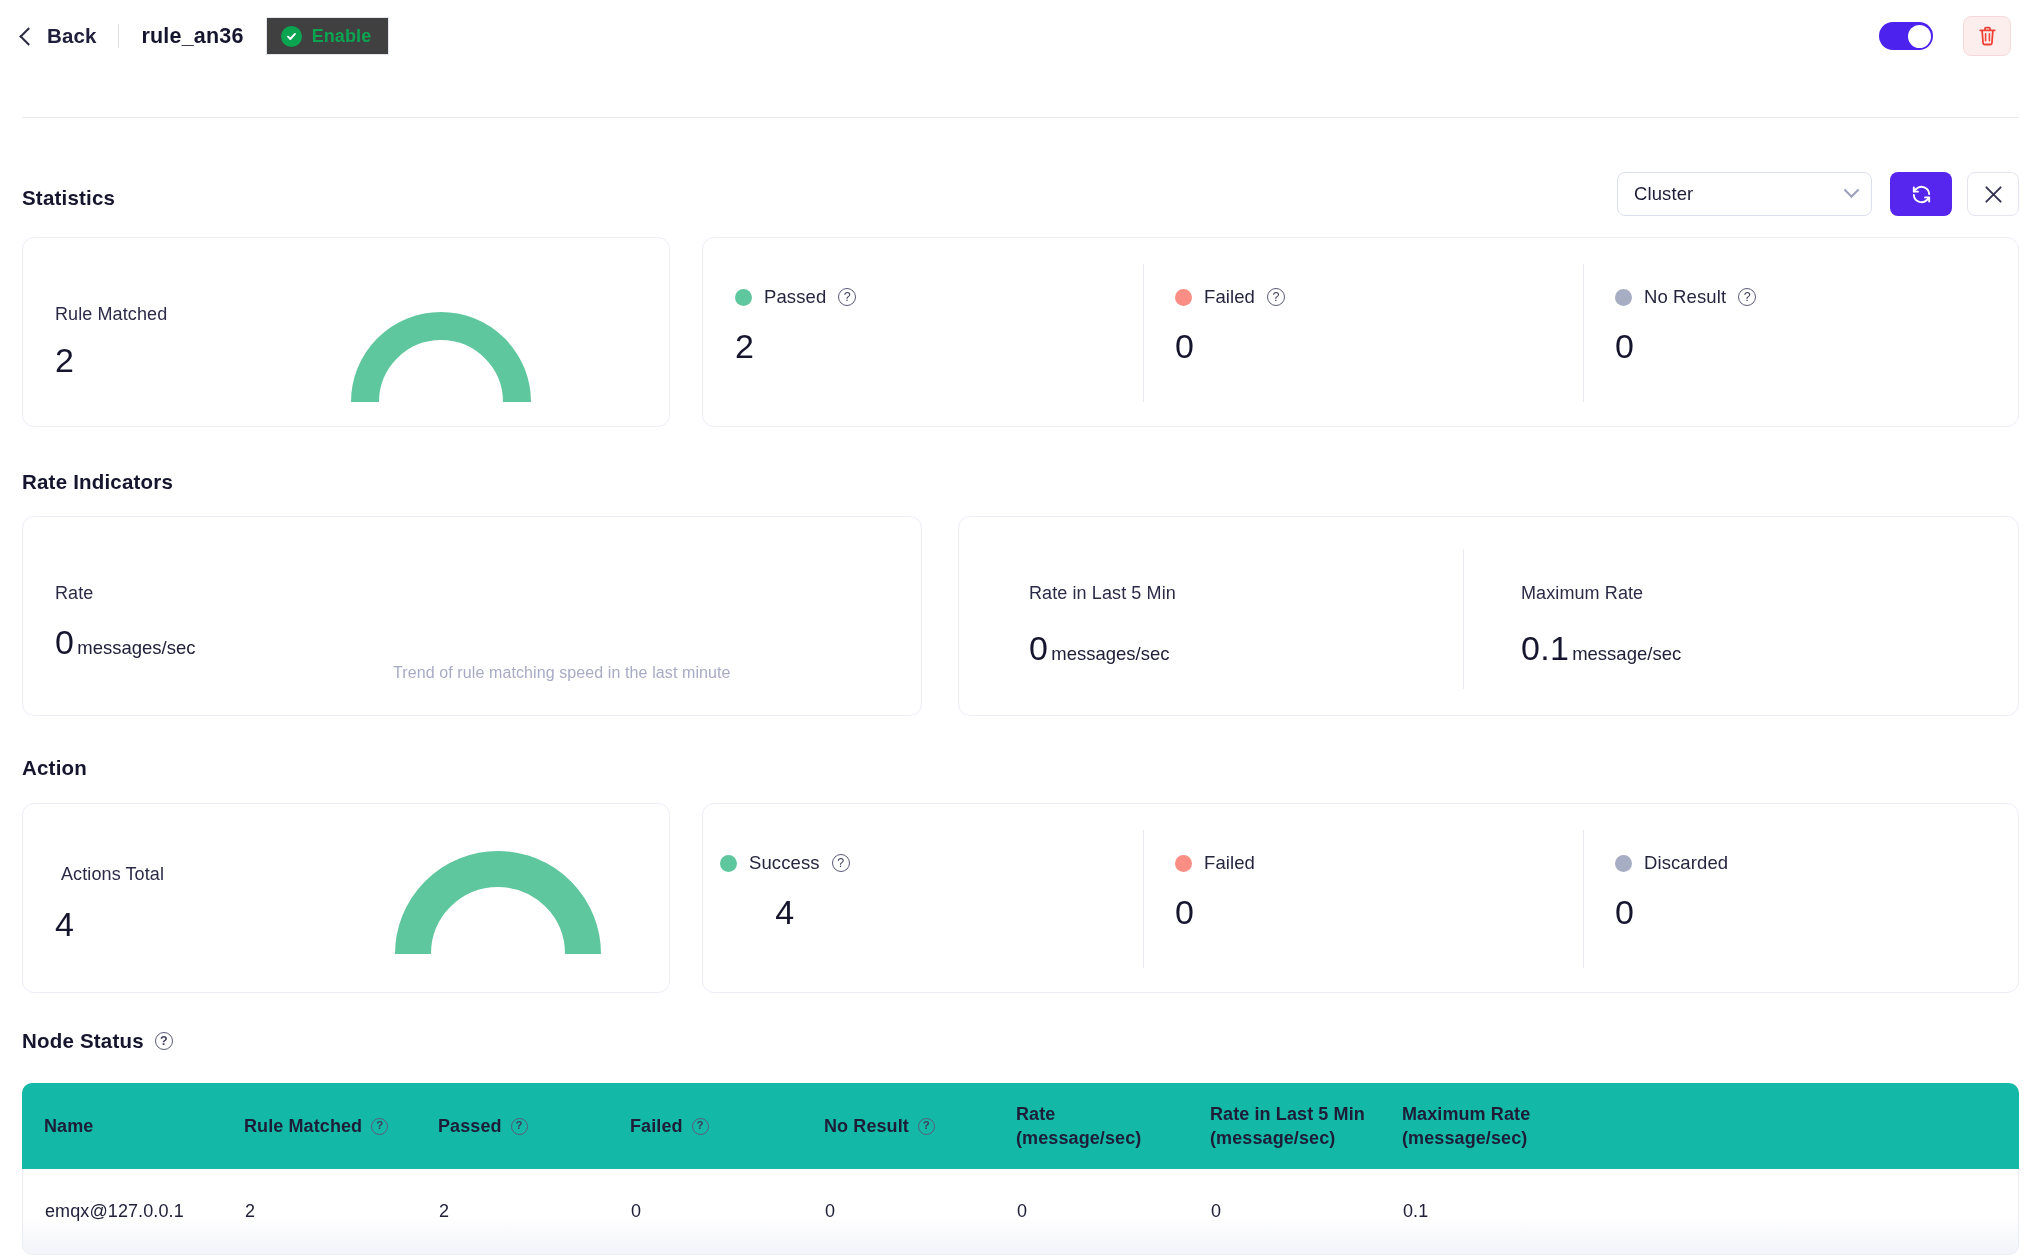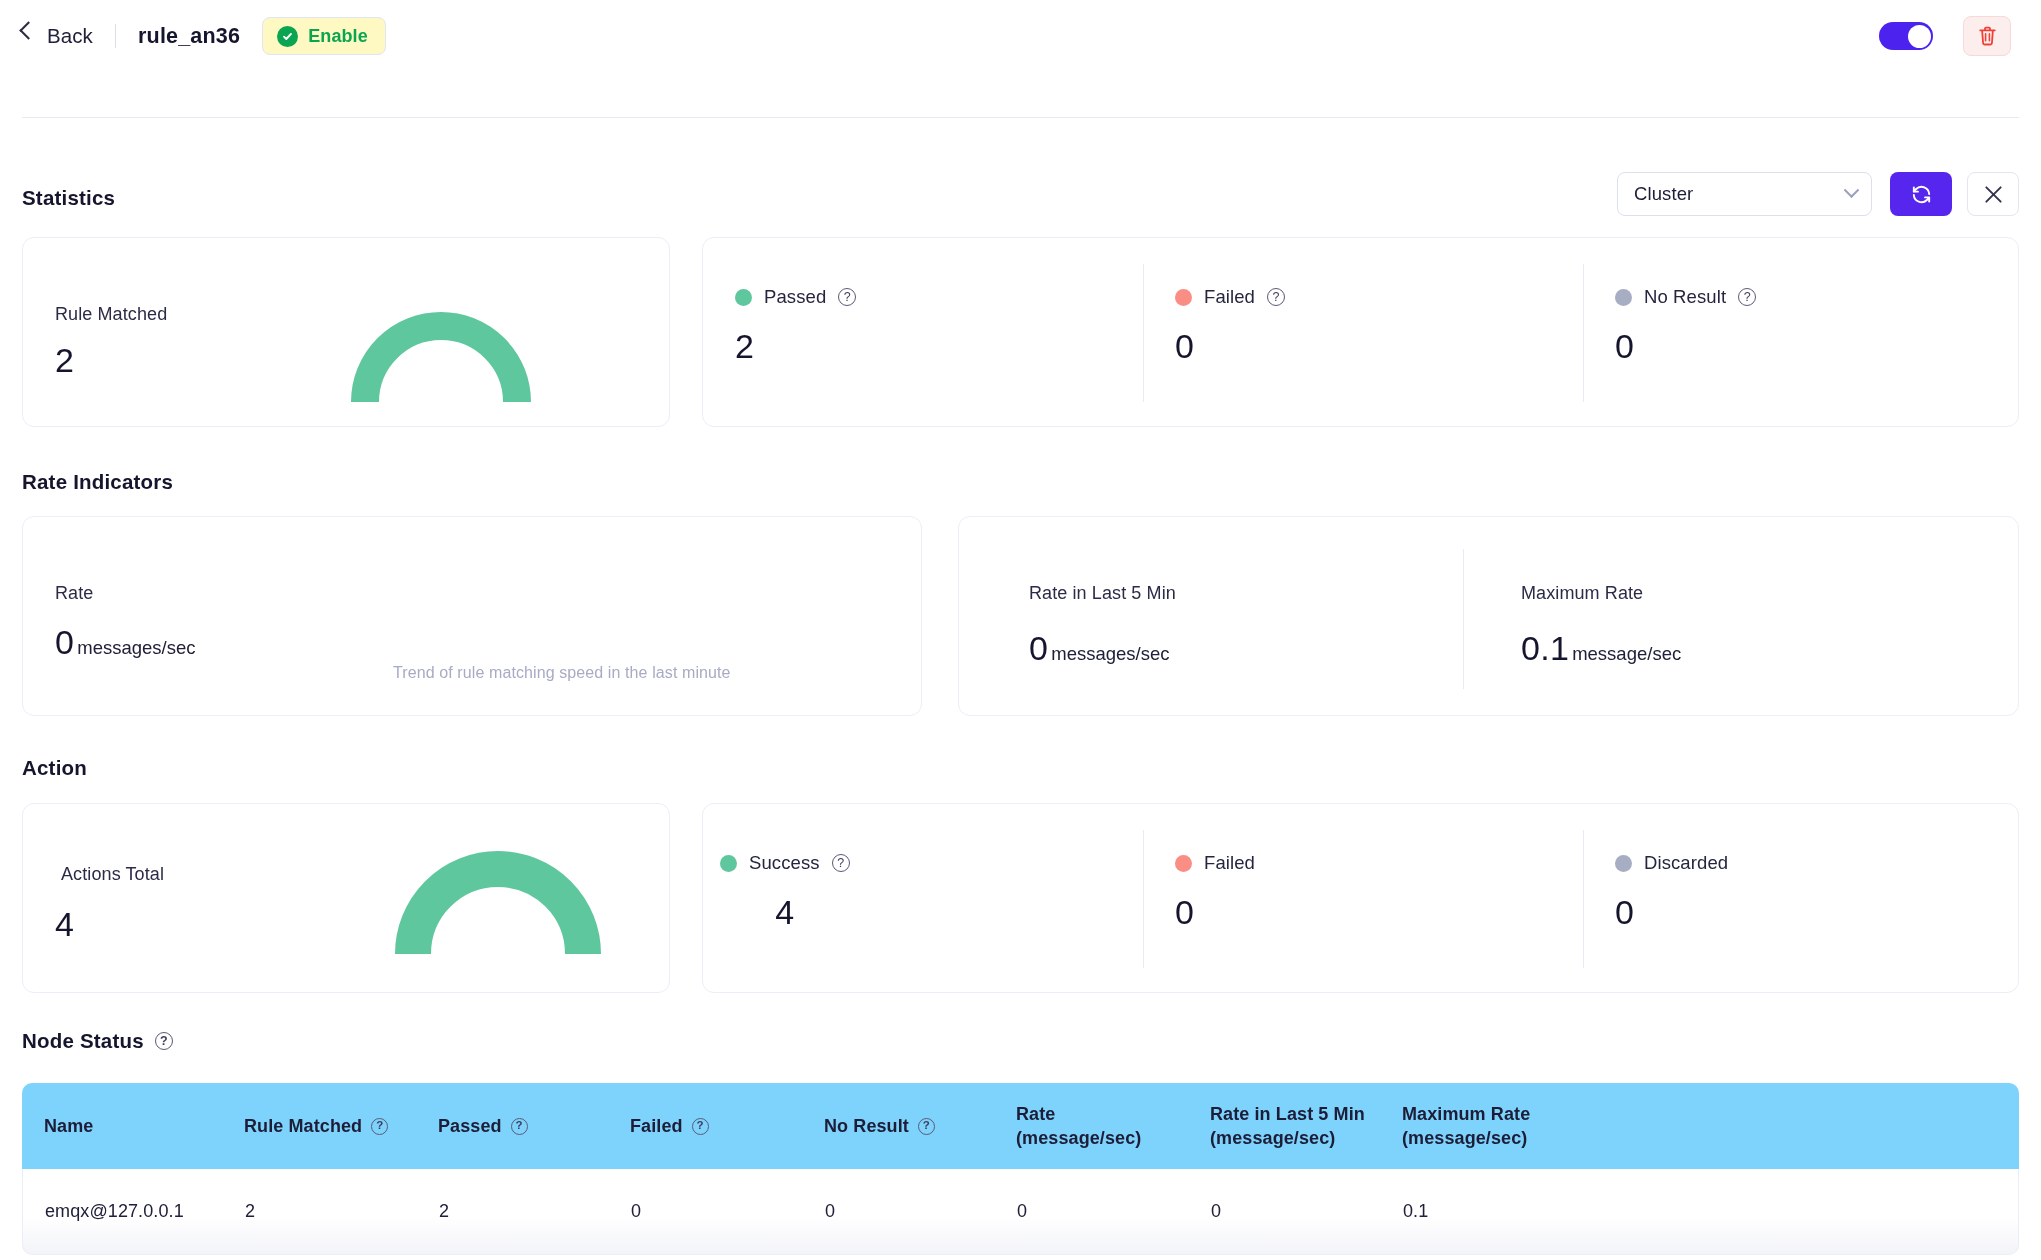--- a/index.html
+++ b/index.html
@@ -11,32 +11,32 @@
     color: #18183a;
     overflow: hidden;
   }
   .page { position: relative; width: 2041px; height: 1260px; background: #fff; }
 
   
   .topbar {
     position: absolute; top: 0; left: 0; width: 2041px; height: 72px;
     display: flex; align-items: center; padding: 0 22px;
   }
-  .back-group { display: flex; align-items: flex-start; gap: 10px; cursor: pointer; }
+  .back-group { display: flex; align-items: center; gap: 10px; cursor: pointer; font-weight: bold; }
   .chev-left {
     width: 13px; height: 13px; border-left: 2.4px solid #2b2b45; border-bottom: 2.4px solid #2b2b45;
     transform: rotate(45deg); margin-right: 2px;
   }
   .back-label { font-size: 20.5px; color: #20203c; letter-spacing: .1px; }
   .vsep { width: 1px; height: 24px; background: #dedeea; margin: 0 22px; }
   .rule-title { font-size: 21.5px; font-weight: bold; color: #15152e; letter-spacing: .2px; }
   .enable-badge {
     display: inline-flex; align-items: center; gap: 10px;
     margin-left: 22px; height: 38px; padding: 0 17px 0 14px;
-    background: #fef9c3; border: 1px solid #e2e4f0; border-radius: 8px;
+    background: #404040; border: 1px solid #e2e4f0; border-radius: 1px;
   }
   .check-circle {
     width: 21px; height: 21px; border-radius: 50%; background: #0ba551;
     display: inline-flex; align-items: center; justify-content: center; flex: none;
   }
   .check-circle svg { display: block; }
   .enable-text { font-size: 18px; color: #0ba551; font-weight: bold; letter-spacing: .1px; }
 
   .topbar-right { margin-left: auto; display: flex; align-items: center; gap: 30px; padding-right: 8px; }
   .toggle {
@@ -120,21 +120,21 @@
     display: flex; align-items: center; justify-content: center; cursor: pointer;
   }
   .icon-btn-ghost {
     position: absolute; width: 52px; height: 44px; border-radius: 8px; background: #fff;
     border: 1px solid #e3e5f1; display: flex; align-items: center; justify-content: center; cursor: pointer;
   }
 
   
   .table { position: absolute; left: 22px; width: 1997px; }
   .thead {
-    background: #7dd3fc; border-radius: 10px 10px 0 0; display: flex; align-items: center;
+    background: #14b8a6; border-radius: 10px 10px 0 0; display: flex; align-items: center;
     height: 86px; padding: 0 22px;
   }
   .th {
     font-size: 18px; font-weight: bold; color: #1d1d38; letter-spacing: .1px;
     display: flex; align-items: center; gap: 9px;
   }
   .th .stack { display: flex; flex-direction: column; gap: 3px; }
   .tbody-row {
     display: flex; align-items: center; height: 86px; padding: 0 22px;
     background: linear-gradient(180deg, #ffffff 0%, #ffffff 55%, #f3f4f9 100%);

